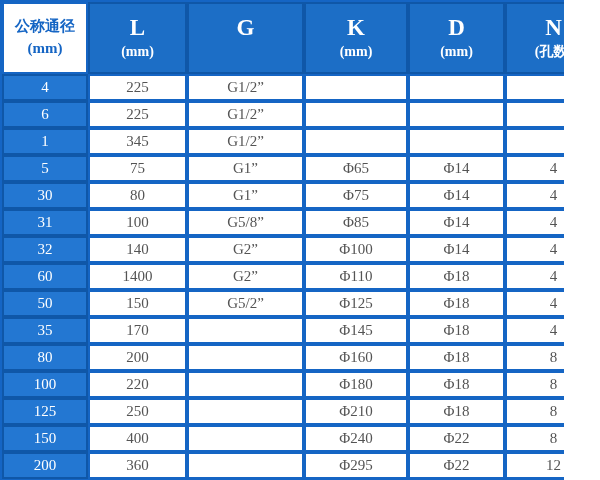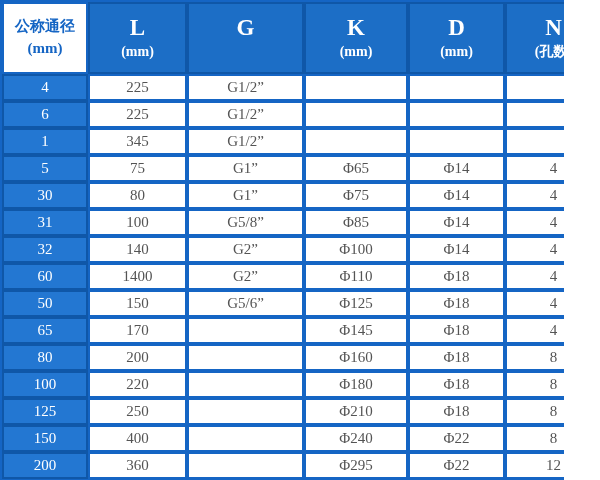--- a/index.html
+++ b/index.html
@@ -165,27 +165,27 @@
     <td class="rowhead">60</td>
     <td class="cell">1400</td>
     <td class="cell">G2”</td>
     <td class="cell">Φ110</td>
     <td class="cell">Φ18</td>
     <td class="cell">4</td>
   </tr>
         <tr>
     <td class="rowhead">50</td>
     <td class="cell">150</td>
-    <td class="cell">G5/6”</td>
+    <td class="cell">G5/2”</td>
     <td class="cell">Φ125</td>
     <td class="cell">Φ18</td>
     <td class="cell">4</td>
   </tr>
         <tr>
-    <td class="rowhead">65</td>
+    <td class="rowhead">35</td>
     <td class="cell">170</td>
     <td class="cell"></td>
     <td class="cell">Φ145</td>
     <td class="cell">Φ18</td>
     <td class="cell">4</td>
   </tr>
         <tr>
     <td class="rowhead">80</td>
     <td class="cell">200</td>
     <td class="cell"></td>

